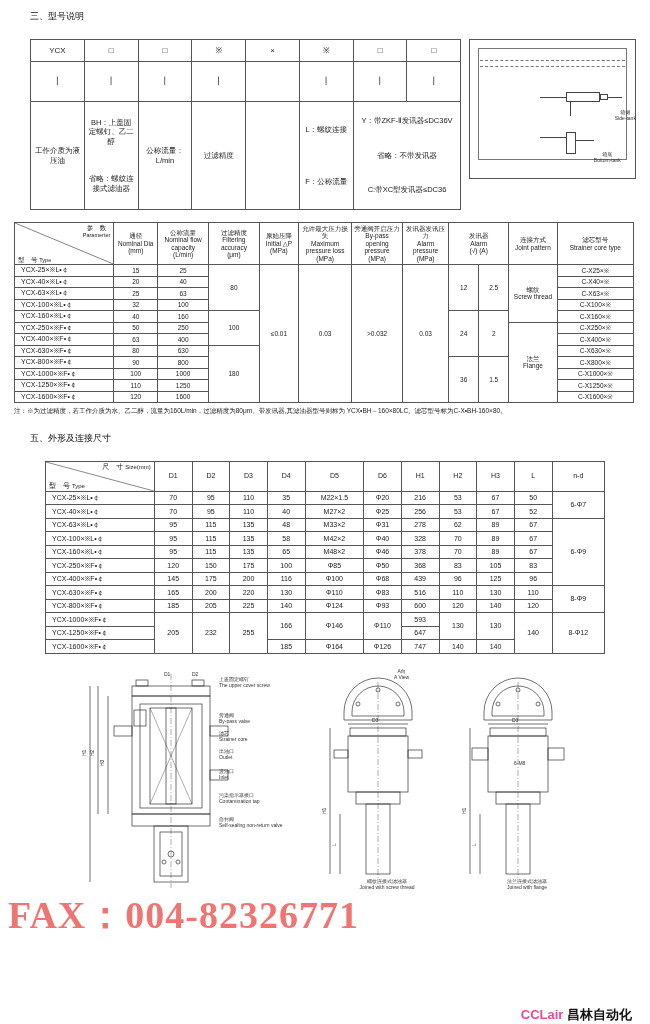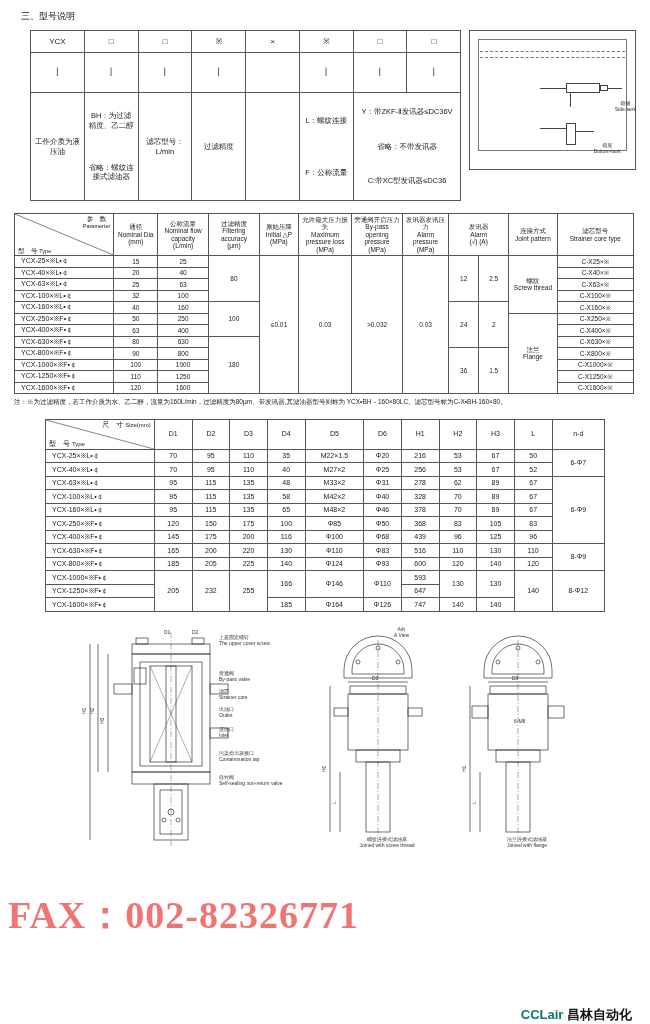--- a/index.html
+++ b/index.html
@@ -7,21 +7,21 @@
   body {
     width: 650px; height: 1024px;
     background: #ffffff;
     font-family: "Liberation Sans", sans-serif;
     color: #1a1a1a;
     position: relative;
     overflow: hidden;
   }
   .page { position: relative; width: 650px; height: 1024px; padding: 0 14px; }
 
-  .sec-title { font-size: 9px; font-weight: normal; margin: 7px; color:#111; }
+  .sec-title { font-size: 9px; font-weight: normal; margin: 16px; color:#111; }
 
   
   .s3wrap { display:flex; gap: 8px; margin-top: 6px; padding-left: 16px; }
   table.code { border-collapse: collapse; width: 440px; table-layout: fixed; }
   table.code td { border: 1px solid #555; font-size: 7.5px; text-align:center; vertical-align: middle; padding: 2px 1px; line-height: 1.25; }
   table.code tr.r1 td { height: 22px; font-size: 8px; }
   table.code tr.r2 td { height: 40px; font-size: 9px; }
   table.code tr.r3 td { height: 108px; }
   .cellstack { display:flex; flex-direction:column; justify-content:space-around; height:100%; }
   .cellstack div { padding: 2px 2px; }
@@ -60,21 +60,21 @@
   .draw { position:relative; margin-top:10px; height:250px; }
   .lbl { position:absolute; font-size:5px; color:#333; line-height:1.2; }
   .cl { position:absolute; background:#444; }
 
   
   .wm { position:absolute; left:0; width:650px; text-align:left; color:#e8413c; opacity:0.72;
         font-family:"Liberation Serif", serif; font-size:38px; font-weight:bold; letter-spacing:1px; }
   .wm1 { top:812px; padding-left:8px; }
   .wm2 { top:880px; padding-left:8px; }
   .brand { position:absolute; right:18px; bottom:10px; font-size:13px; font-weight:bold; color:#111; }
-  .brand .en { color:#0f766e; }
+  .brand .en { color:#ec4899; }
   .brand .cn { color:#111; }
 </style>
 </head>
 <body>
 
 <div class="page">
 
   <div class="sec-title" style="margin-top:10px;">三、型号说明</div>
 
   <div class="s3wrap">
@@ -97,25 +97,25 @@
         <td>丨</td>
         <td></td>
         <td>丨</td>
         <td>丨</td>
         <td>丨</td>
       </tr>
       <tr class="r3">
         <td>工作介质为液压油</td>
         <td>
           <div class="cellstack">
-            <div class="tl">BH：为过滤精度、乙二醇</div>
+            <div class="tl">BH：上盖固定螺钉、乙二醇</div>
             <div class="tl">省略：螺纹连接式滤油器</div>
           </div>
         </td>
-        <td>滤芯型号：L/min</td>
+        <td>公称流量：L/min</td>
         <td>过滤精度</td>
         <td></td>
         <td>
           <div class="cellstack">
             <div class="tl">L：螺纹连接</div>
             <div class="tl">F：公称流量</div>
           </div>
         </td>
         <td colspan="2">
           <div class="cellstack">
@@ -331,20 +331,21 @@
         <td>1600</td>
         <td>C-X1600×※</td>
       </tr>
     </tbody>
       </table>
 
     <div class="note">注：※为过滤精度，若工作介质为水、乙二醇，流量为160L/min，过滤精度为80μm、带发讯器,其滤油器型号则标为 YCX•BH－160×80LC。滤芯型号标为C-X•BH-160×80。</div>
   </div>
 
   <div class="s5">
+    <div class="sec-title">五、外形及连接尺寸</div>
 
     <table class="dim">
       <colgroup>
         <col style="width:104px">
           <col style="width:36px">
           <col style="width:36px">
           <col style="width:36px">
           <col style="width:36px">
         <col style="width:56px">
           <col style="width:36px">
@@ -672,19 +673,19 @@
       </g>
     </svg>
 
     <div class="lbl" style="left:500px; top:96px;">6-M8</div>
     <div class="lbl" style="left:458px; top:214px; width:110px; text-align:center;">
       <span>法兰连接式滤油器</span><br>
       <span>Joined with flange</span>
     </div>
   </div>
 
-  <div class="wm wm2">FAX：002-82326771</div>
+  <div class="wm wm2">FAX：004-82326771</div>
 
   <div class="brand">
     <span class="en">CCLair</span>
     <span class="cn">昌林自动化</span>
   </div>
 </div>
 
 </body></html>

